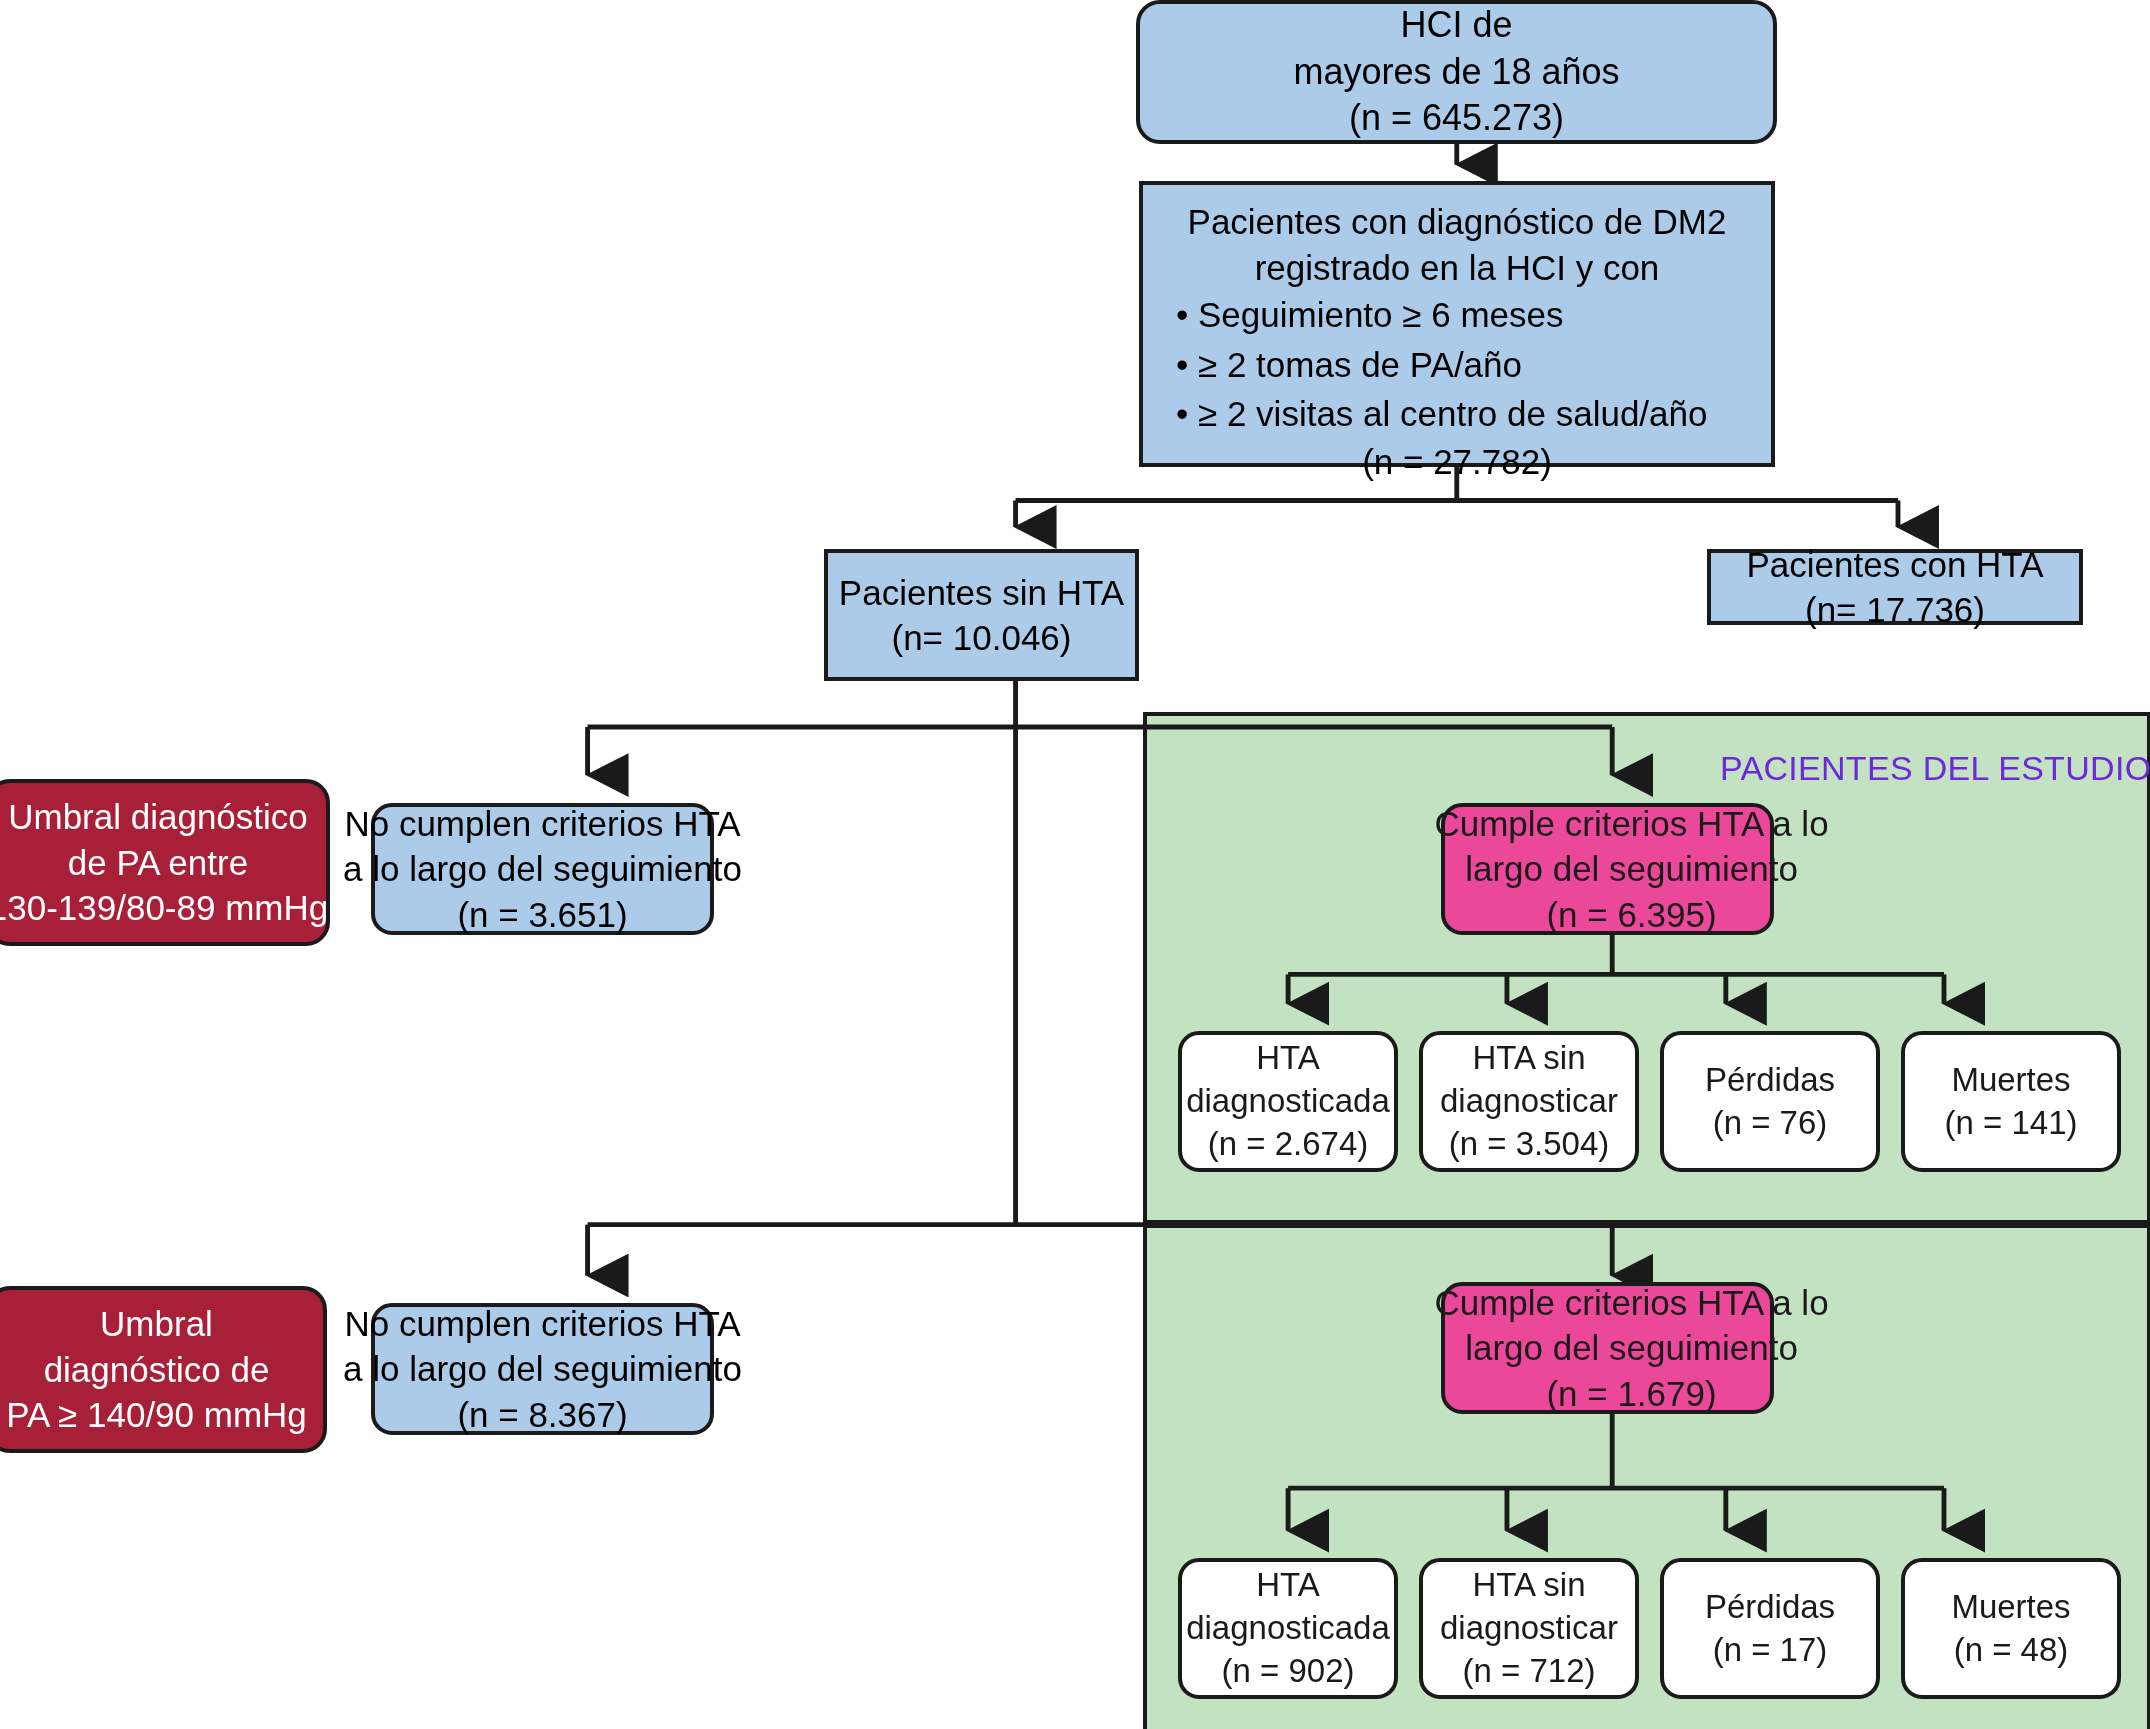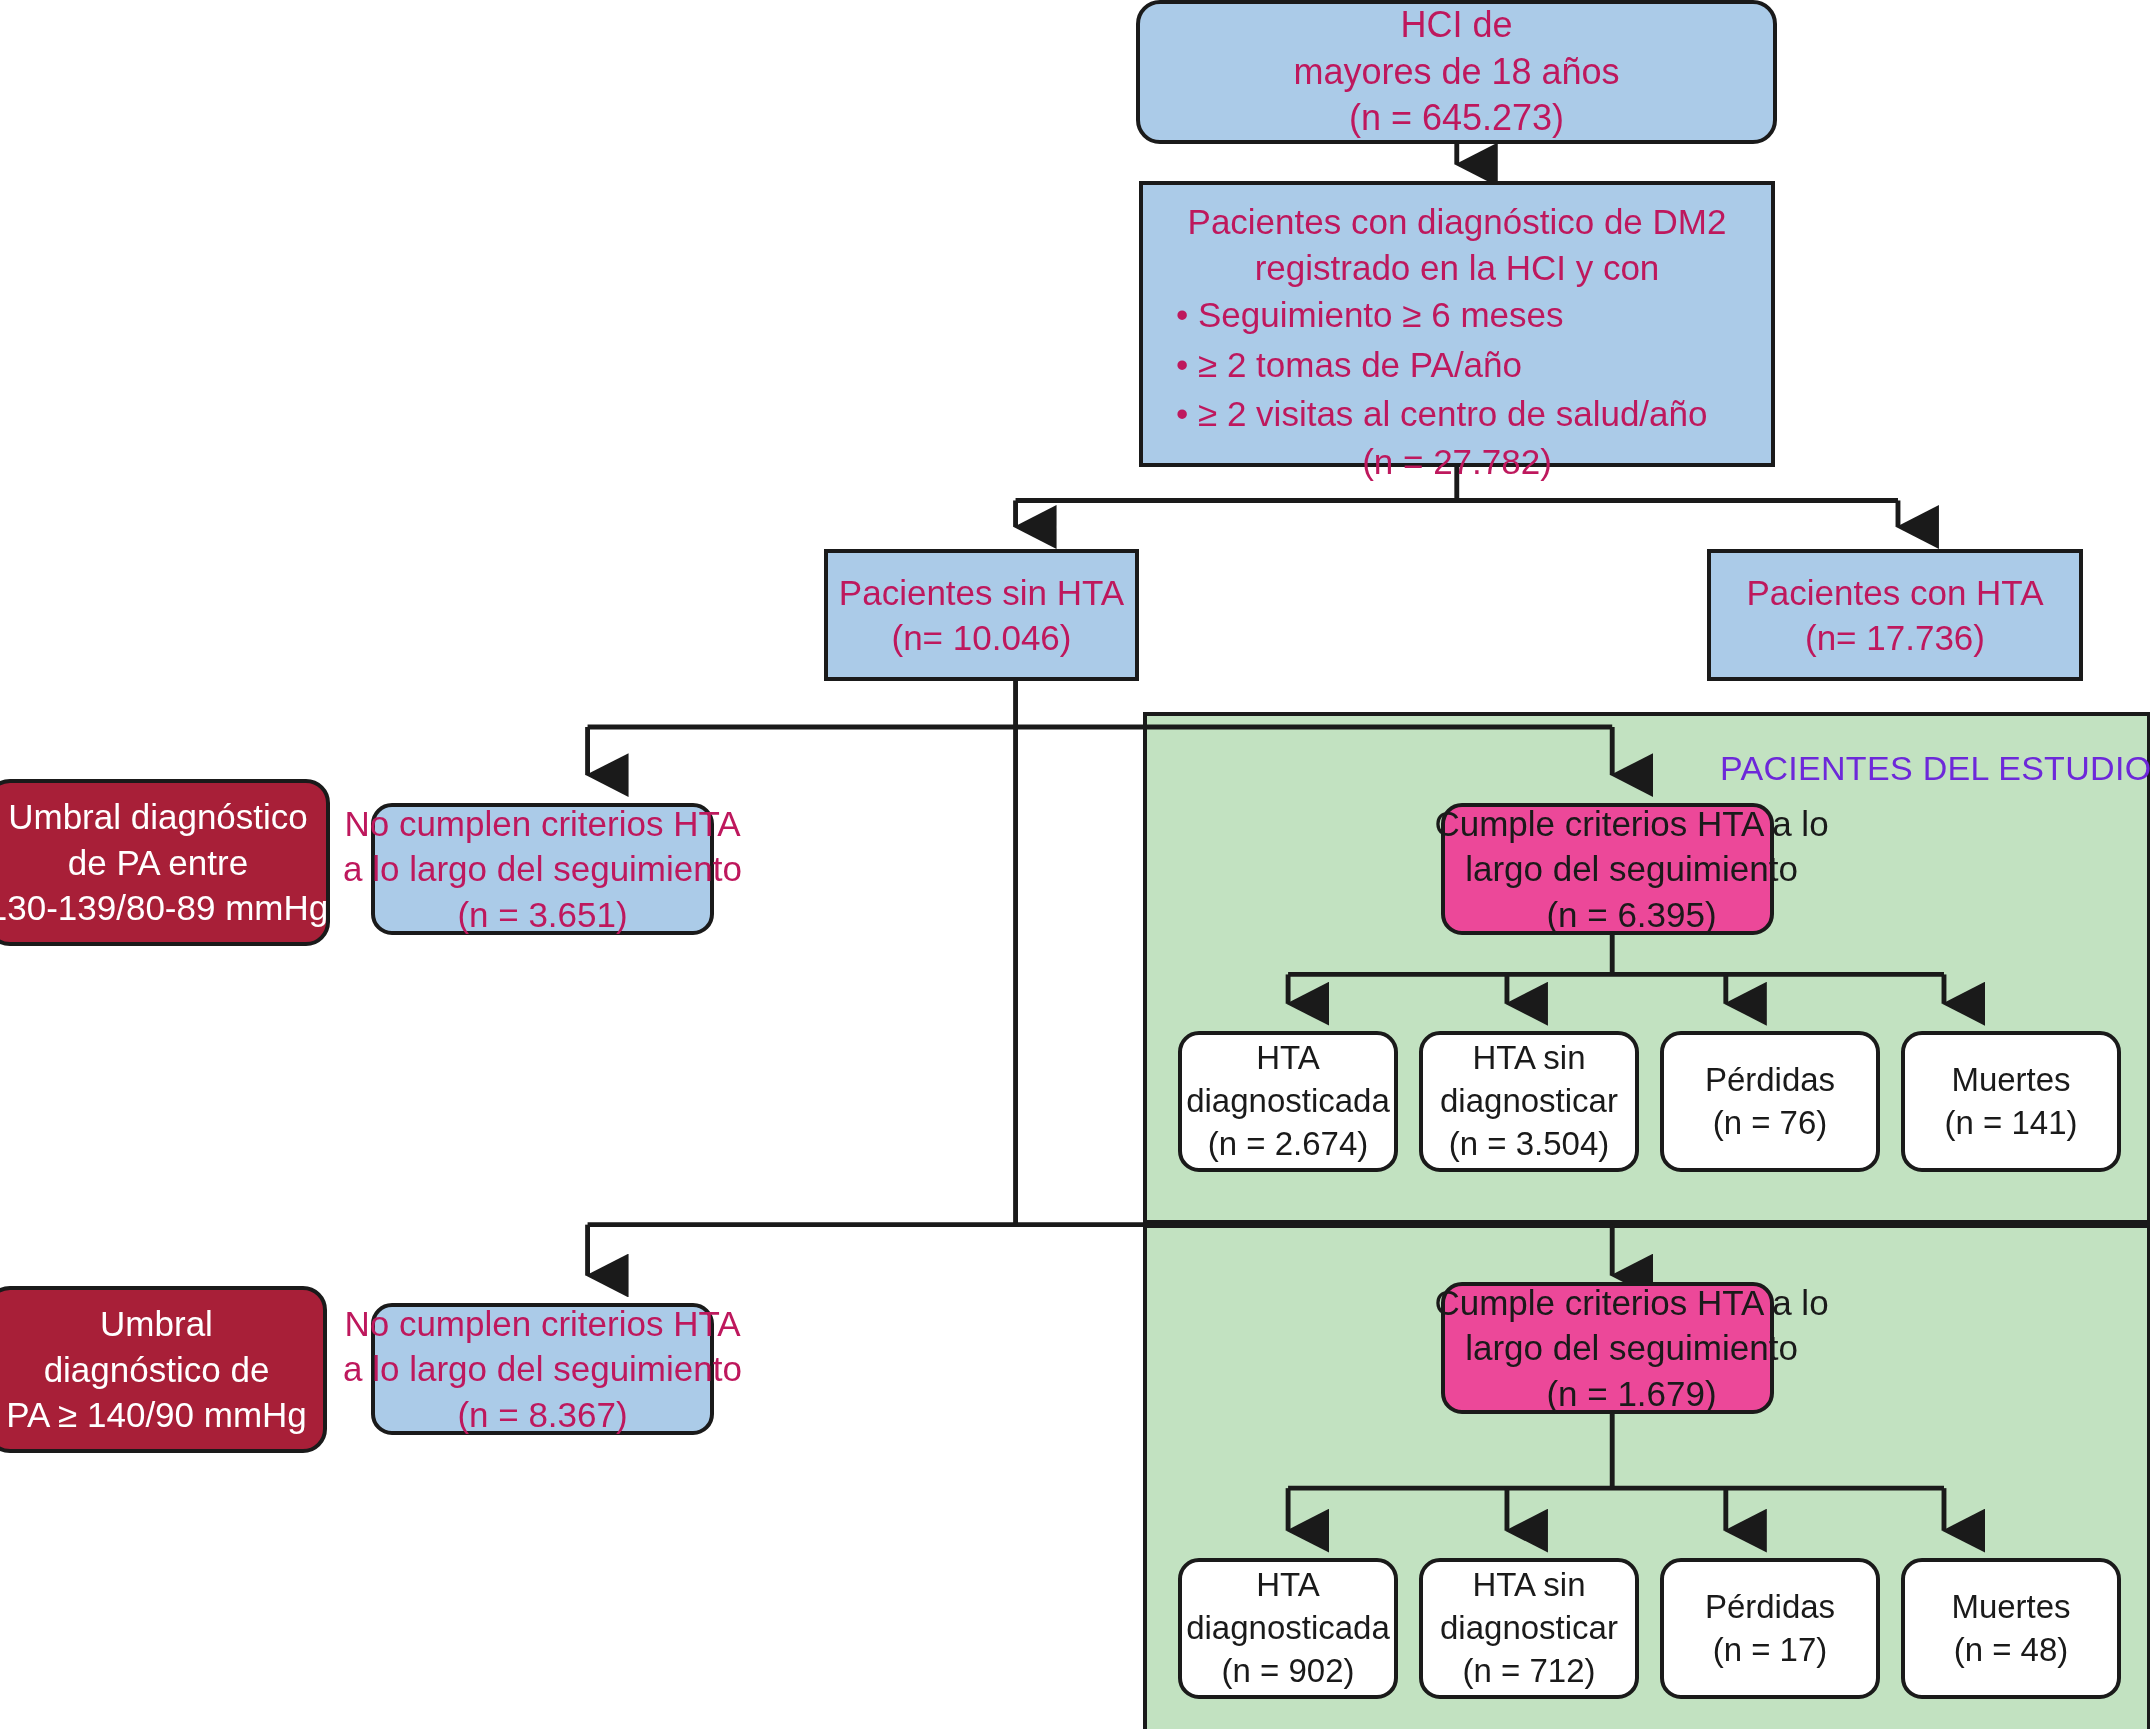--- a/index.html
+++ b/index.html
@@ -43,21 +43,21 @@
     align-items:center;
     justify-content:center;
     text-align:center;
     line-height:1.30;
     border:4.9px solid #1a1a1a;
     z-index:3;
   }
   .node .ln{display:block;white-space:nowrap;}
   .blue{
     background:#abcbe8;
-    color:#be185d;
+    color:#000000;
   }
   .red{
     background:#a81f38;
     color:#ffffff;
   }
   .greenbox{
     background:#ec4899;
     color:#1a1a1a;
     padding-left:48px;
   }
@@ -154,21 +154,21 @@
       <span class="bl">• ≥ 2 visitas al centro de salud/año</span>
     </div>
     <span class="ln f50">(n = 27.782)</span>
   </div>
 
   <div class="node blue r-sq f50" style="left:824px; top:549px; width:315px; height:132px;">
     <span class="ln">Pacientes sin HTA</span>
     <span class="ln">(n= 10.046)</span>
   </div>
 
-  <div class="node blue r-sq f50" style="left:1707px; top:549px; width:376px; height:132px;">
+  <div class="node blue r-sq f50" style="left:1707px; top:549px; width:376px; height:76px;">
     <span class="ln">Pacientes con HTA</span>
     <span class="ln">(n= 17.736)</span>
   </div>
 
   <div class="node red r-lg f50" style="left:-14px; top:779px; width:344px; height:167px;">
     <span class="ln">Umbral diagnóstico</span>
     <span class="ln">de PA entre</span>
     <span class="ln">130-139/80-89 mmHg</span>
   </div>
 

